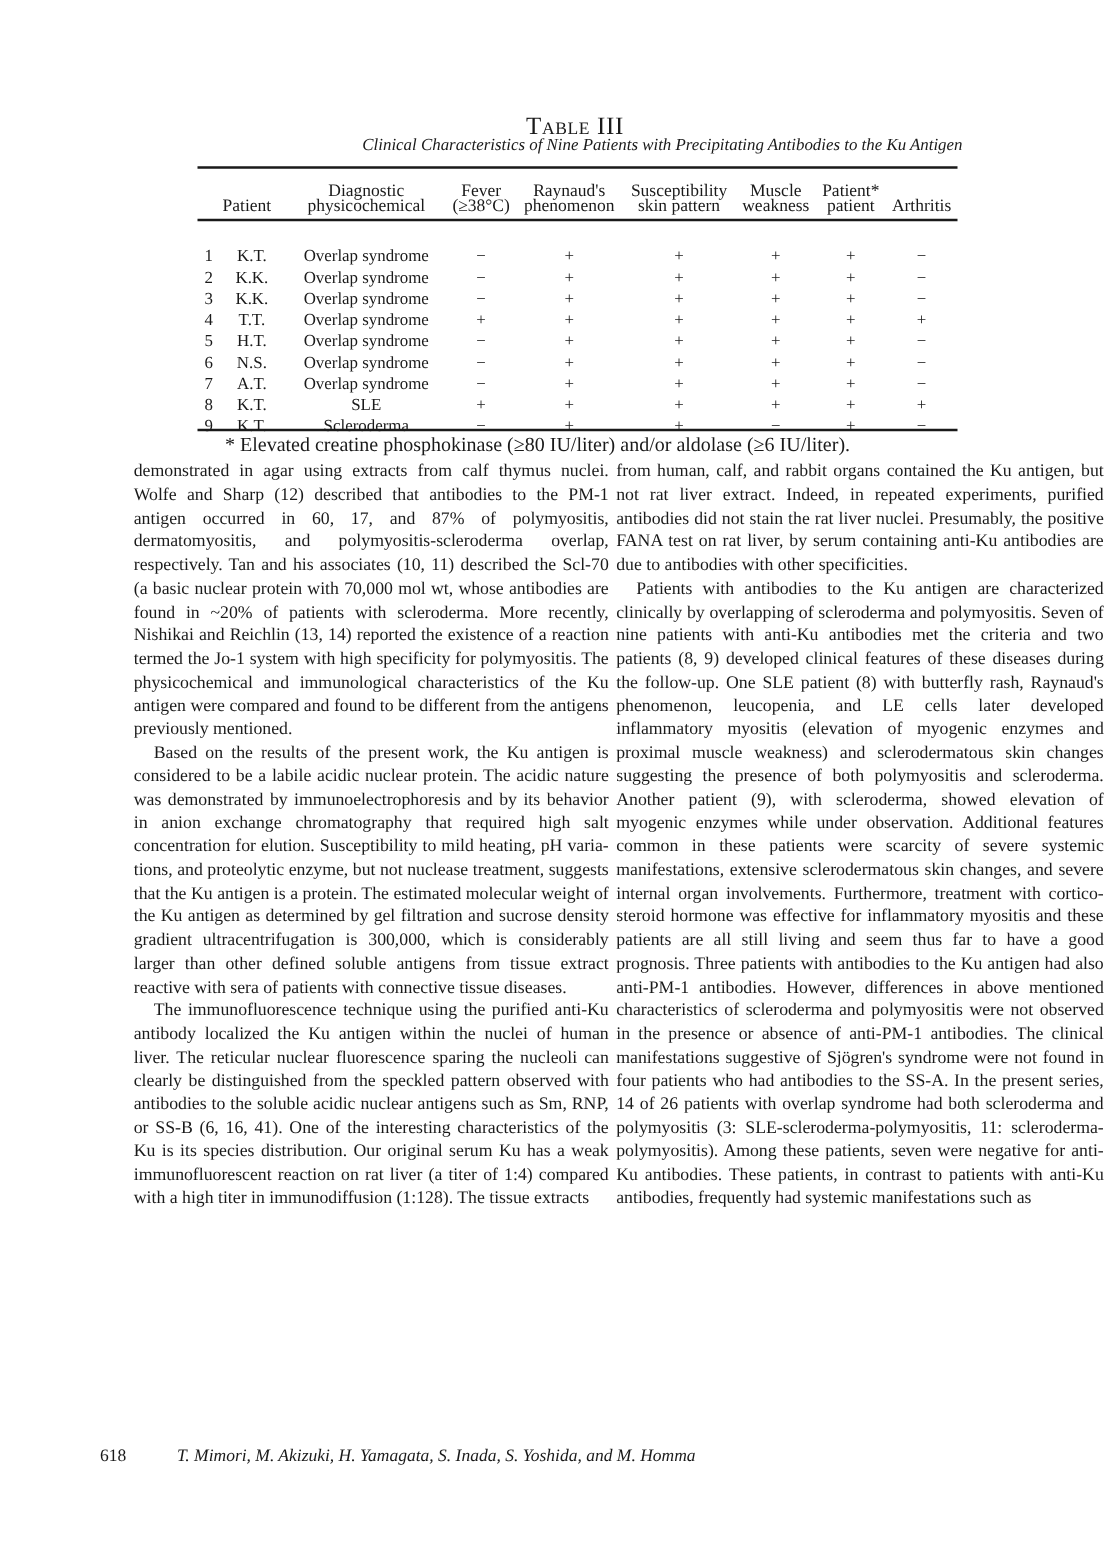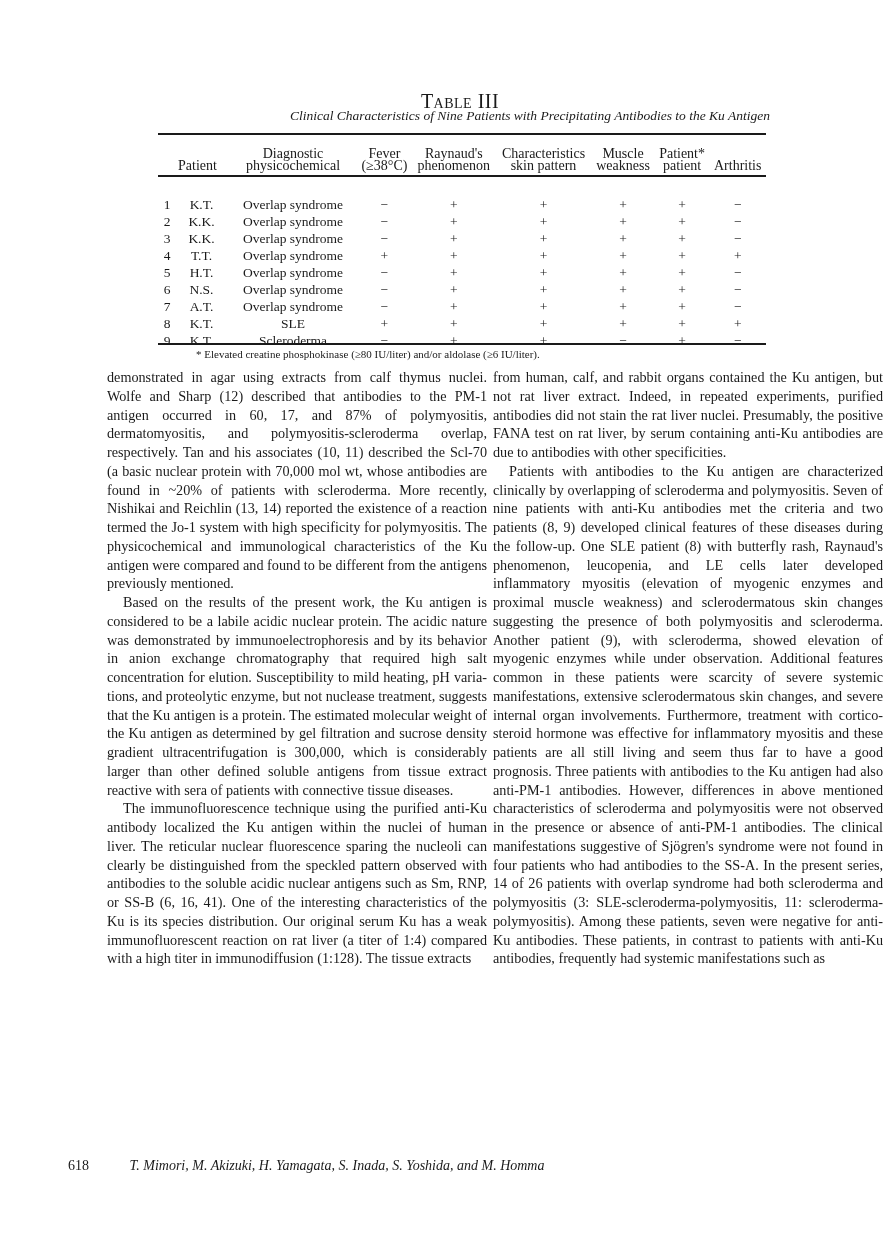--- a/index.html
+++ b/index.html
@@ -33,34 +33,34 @@
   table.data th.patient-h { text-align: center; padding-left: 10px; }
   table.data td {
     font-size: 13.5px; height: 17px; line-height: 17px; padding: 0;
     text-align: center;
   }
   table.data tbody tr:first-child td { padding-top: 5px; }
   td.num { text-align: left; width: 14px; padding-left: 2px !important; }
   td.init { text-align: left; width: 55px; }
   td.diag { text-align: left; width: 128px; }
   .footnote {
-    position: absolute; left: 196px; top: 348px;
-    font-family: "Liberation Serif", serif; font-size: 11px;
+    position: absolute; left: 180px; top: 348px;
+    font-family: "Liberation Serif", serif; font-size: 16px;
   }
   .col {
     position: absolute; top: 368px; width: 380px;
     font-family: "Liberation Serif", serif; font-size: 14.2px;
     line-height: 18.75px; text-align: justify; hyphens: manual; margin-left: 26px;
   }
   .col p { margin: 0; }
   .col p.indent { text-indent: 16px; }
   .col-left { left: 81px; }
   .col-right { left: 467px; width: 390px; }
   .footer {
-    position: absolute; top: 1158px; left: 68px;
+    position: absolute; top: 1158px; left: 80px;
     font-family: "Liberation Serif", serif; font-size: 14px;
   }
   .footer .page-num { display: inline-block; width: 58px; }
   .footer .authors { font-style: italic; }
 </style>
 </head>
 <body>
 
 <div class="table-title">Table III</div>
 <div class="table-subtitle">Clinical Characteristics of Nine Patients with Precipitating Antibodies to the Ku Antigen</div>
@@ -69,21 +69,21 @@
 <div class="rule rule-head"></div>
 <div class="rule rule-bottom"></div>
 
 <table class="data">
   <thead>
     <tr>
       <th class="patient-h" colspan="2"><span>Patient</span></th>
       <th style="text-align:center;"><span>Diagnostic</span><br><span>physicochemical</span></th>
       <th><span>Fever</span><br><span>(≥38°C)</span></th>
       <th><span>Raynaud's</span><br><span>phenomenon</span></th>
-      <th><span>Characteristics</span><br><span>skin pattern</span></th>
+      <th><span>Susceptibility</span><br><span>skin pattern</span></th>
       <th><span>Muscle</span><br><span>weakness</span></th>
       <th><span>Patient*</span><br><span>patient</span></th>
       <th><span>Arthritis</span></th>
     </tr>
   </thead>
   <tbody>
     <tr>
       <td class="num">1</td>
       <td class="init">K.T.</td>
       <td class="diag">Overlap syndrome</td>

